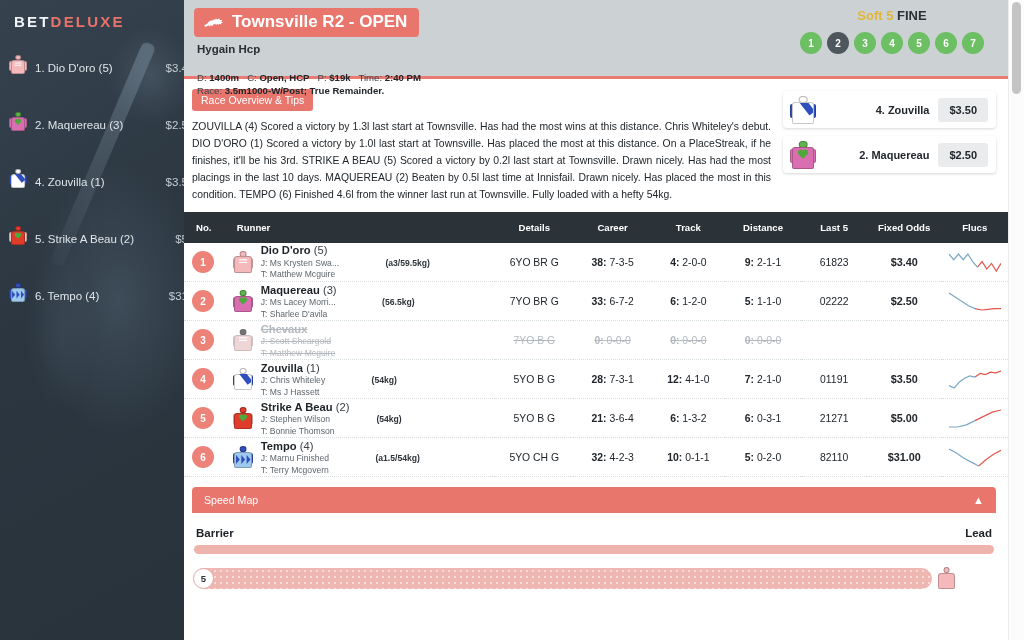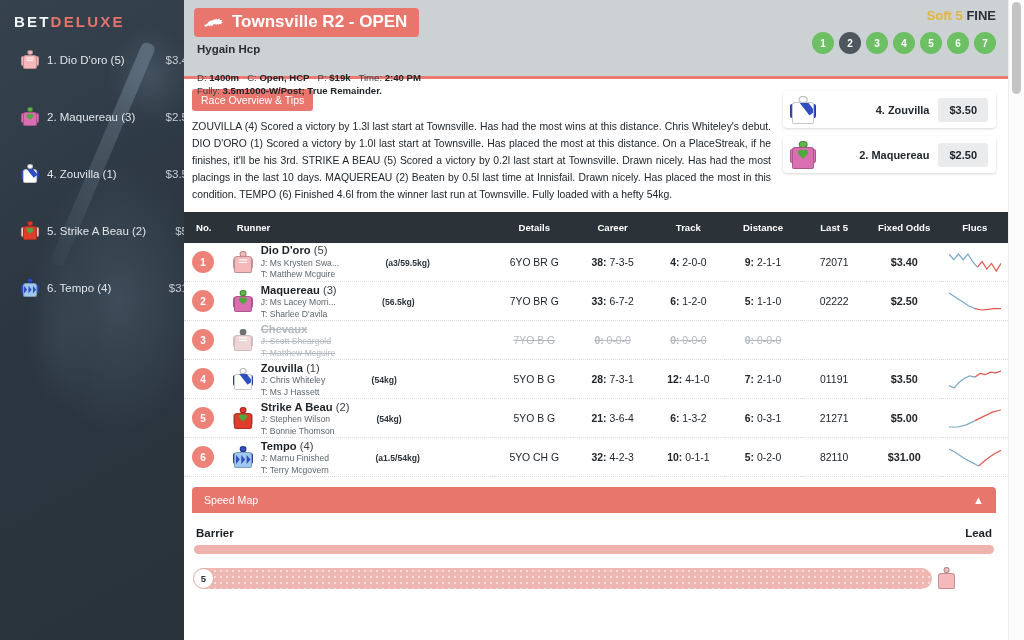--- a/index.html
+++ b/index.html
@@ -37,22 +37,22 @@
   }
   .sidebar-inner { position: relative; z-index: 2; }
   .brand {
     font-size: 15px; letter-spacing: 2.2px; font-weight: 700;
     padding: 13px 0 0 14px; white-space: nowrap;
   }
   .brand .b1 { color: #f2f5f7; }
   .brand .b2 { color: #e8736b; }
   .side-list { margin-top: 15px; }
   .side-item {
-    display: flex; align-items: center; gap: 9px;
-    height: 29px; padding: 0 0 0 22px;
+    display: flex; align-items: flex-end; gap: 9px;
+    height: 29px; padding: 0 0 0 10px;
     margin-bottom: 0;
     position: relative;
   }
   .side-name {
     color: #dfe5ea; font-size: 11.5px; white-space: nowrap; flex: 1;
   }
   .side-odds {
     color: #c6ced5; font-size: 11.5px; white-space: nowrap;
     position: absolute; right: -4px;
   }
@@ -117,21 +117,21 @@
   .horse-icon { width: 22px; height: 14px; display:block; }
   .race-name {
     font-size: 11.5px; font-weight: 700; color: #2a2f33;
     margin: 6px 0 16px 3px;
   }
   .race-meta {
     font-size: 9.6px; color: #3b4248; margin: 2px 0 0 3px; line-height: 1.38;
   }
   .race-meta b { font-weight: 700; color: #20262b; }
   .race-right {
-    position: absolute; right: 12px; top: 8px; text-align: right;
+    position: absolute; right: 24px; top: 8px; text-align: center;
   }
   .cond {
     font-size: 13px; font-weight: 700;
   }
   .cond .soft { color: #e0b63c; }
   .cond .fine { color: #2b3136; }
   .race-nums { display: flex; gap: 5px; margin-top: 9px; }
   .rnum {
     width: 22px; height: 22px; border-radius: 50%;
     display: flex; align-items: center; justify-content: center;
@@ -350,21 +350,21 @@
         <div class="race-meta">
           <span>D:</span>
           <b>1400m</b>&nbsp;&nbsp;
           <span>C:</span>
           <b>Open, HCP</b>&nbsp;&nbsp;
           <span>P:</span>
           <b>$19k</b>&nbsp;&nbsp;
           <span>Time:</span>
           <b>2:40 PM</b>
           <br>
-          <span>Fully:</span>
+          <span>Race:</span>
           <b>3.5m1000-W/Post; True Remainder.</b>
         </div>
         <div class="race-right">
           <div class="cond">
             <span class="soft">Soft 5</span>
             <span class="fine">FINE</span>
           </div>
           <div class="race-nums" id="race-nums">
               <div class="rnum">1</div>
               <div class="rnum active">2</div>
@@ -447,21 +447,21 @@
                     <div class="r-name"><span>Dio D'oro</span> <span class="bar">(5)</span></div>
                     <div class="r-jt"><span>J: Ms Krysten Swa...</span> <b>(a3/59.5kg)</b></div>
                     <div class="r-jt">T: Matthew Mcguire</div>
                   </div>
                 </div>
               </td>
               <td><span>6YO BR G</span></td>
               <td><b>38:</b> <span>7-3-5</span></td>
               <td><b>4:</b> <span>2-0-0</span></td>
               <td><b>9:</b> <span>2-1-1</span></td>
-              <td><span>72071</span></td>
+              <td><span>61823</span></td>
               <td><span class="odds-cell">$3.40</span></td>
               <td class="flucs">
                 <svg width="52" height="22" viewBox="0 0 52 22">
                   <polyline fill="none" stroke="#7aa8c9" stroke-width="1.2" points="0.0,3.0 4.7,8.7 9.5,3.0 14.2,8.7 18.9,3.0 23.6,10.6 28.4,16.2"></polyline>
                   <polyline fill="none" stroke="#e2574c" stroke-width="1.2" points="28.4,16.2 33.1,10.6 37.8,18.1 42.5,12.4 47.3,20.0 52.0,12.4"></polyline>
                 </svg>
               </td>
             </tr>
             <tr>
               <td>

